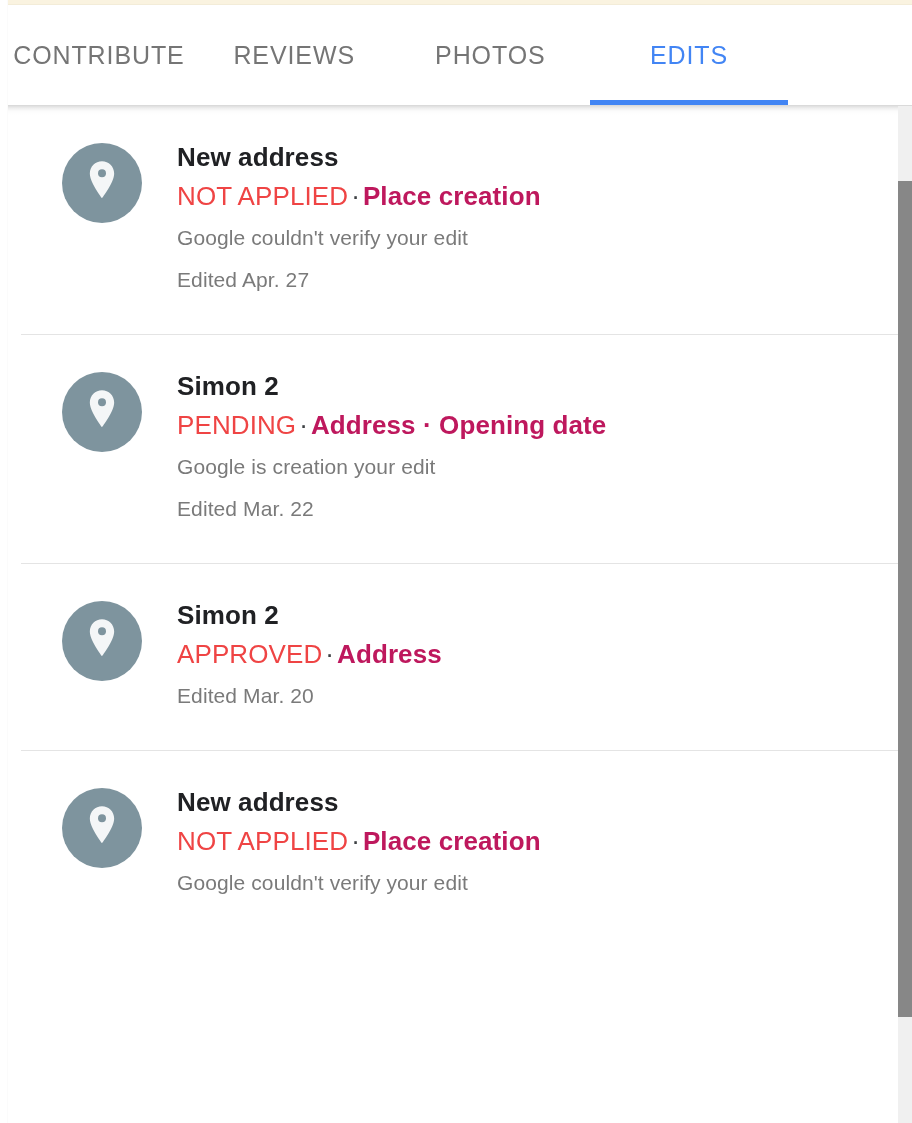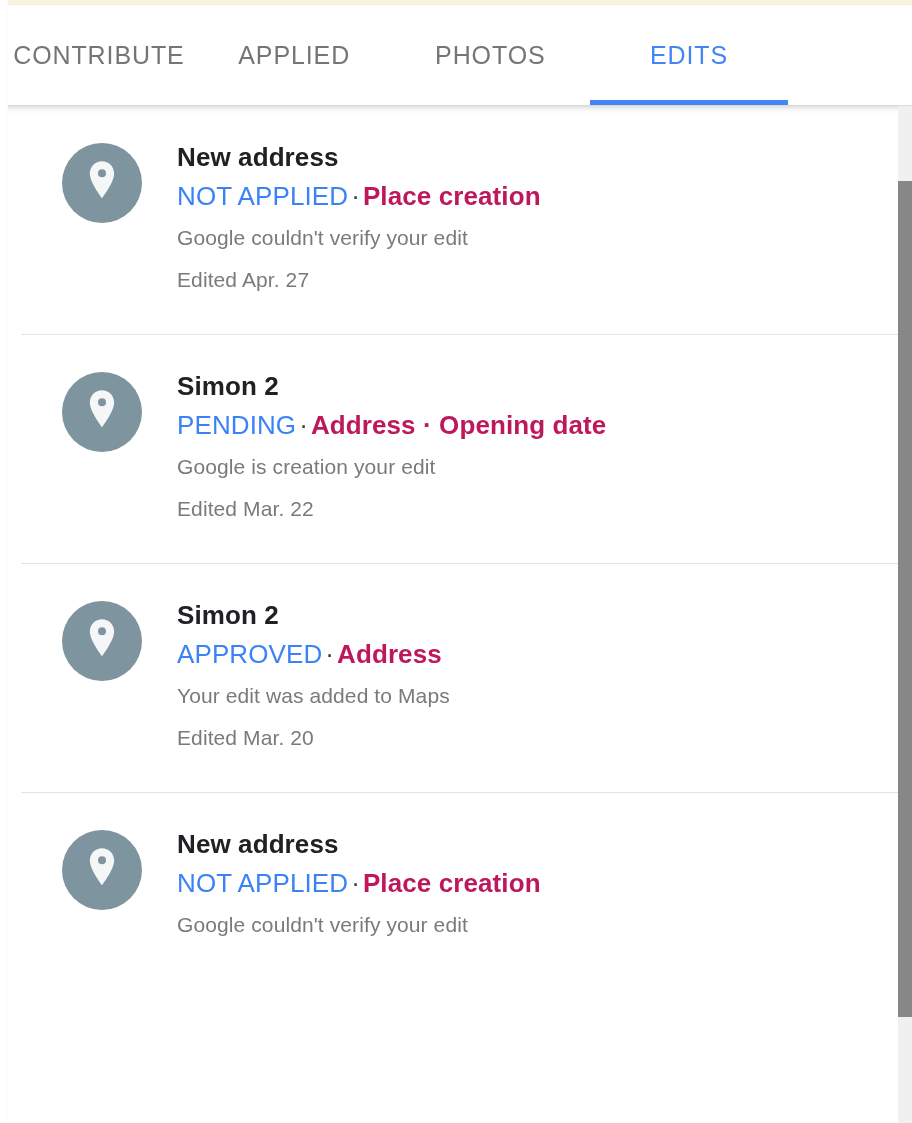--- a/index.html
+++ b/index.html
@@ -172,21 +172,21 @@
     white-space: nowrap;
   }
 
   .row-status-line {
     font-size: 26px;
     line-height: 42px;
     letter-spacing: 0.1px;
     white-space: nowrap;
   }
   .row-status {
-    color: #3b82f6;
+    color: #ef4444;
     font-weight: 400;
   }
   .row-sep {
     color: #3c4043;
     font-weight: 400;
     padding: 0 3px;
   }
   .row-kind {
     color: #be185d;
     font-weight: 700;
@@ -232,21 +232,21 @@
   <div class="top-strip-edge"></div>
 
   <div class="tabbar">
     <div class="tabs">
 
       <div class="tab tab-inactive tab-contribute">
         <span class="tab-label">CONTRIBUTE</span>
       </div>
 
       <div class="tab tab-inactive tab-reviews">
-        <span class="tab-label">APPLIED</span>
+        <span class="tab-label">REVIEWS</span>
       </div>
 
       <div class="tab tab-inactive tab-photos">
         <span class="tab-label">PHOTOS</span>
       </div>
 
       <div class="tab tab-active tab-edits">
         <span class="tab-label">EDITS</span>
         <span class="tab-indicator"></span>
       </div>
@@ -296,21 +296,20 @@
         <svg width="40" height="48" viewBox="0 0 24 30" aria-hidden="true">
           <path d="M12 1.4c-4.2 0-7.6 3.4-7.6 7.6 0 5.7 7.6 15.4 7.6 15.4s7.6-9.7 7.6-15.4c0-4.2-3.4-7.6-7.6-7.6z" fill="#f4f6f7"></path>
           <circle cx="12" cy="8.9" r="2.5" fill="#7e949e"></circle>
         </svg>
       </div>
       <div class="row-body">
         <div class="row-title">Simon 2</div>
         <div class="row-status-line">
           <span class="row-status">APPROVED</span><span class="row-sep">·</span><span class="row-kind">Address</span>
         </div>
-        <div class="row-note">Your edit was added to Maps</div>
         <div class="row-date">Edited Mar. 20</div>
       </div>
     </div>
 
     <div class="edit-row">
       <div class="row-avatar">
         <svg width="40" height="48" viewBox="0 0 24 30" aria-hidden="true">
           <path d="M12 1.4c-4.2 0-7.6 3.4-7.6 7.6 0 5.7 7.6 15.4 7.6 15.4s7.6-9.7 7.6-15.4c0-4.2-3.4-7.6-7.6-7.6z" fill="#f4f6f7"></path>
           <circle cx="12" cy="8.9" r="2.5" fill="#7e949e"></circle>
         </svg>

